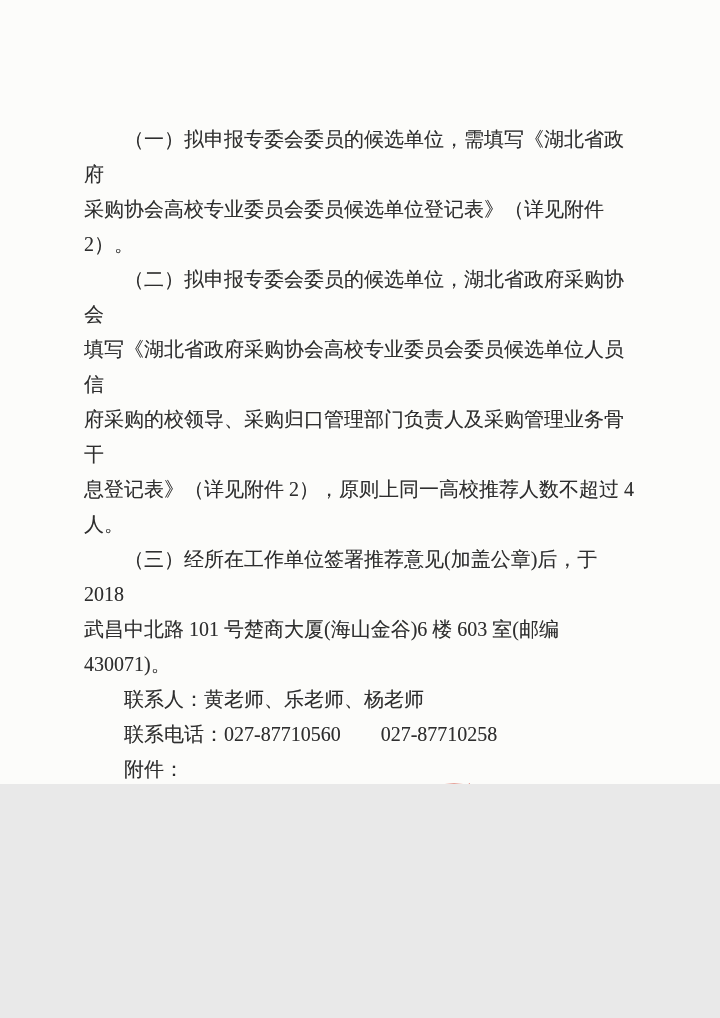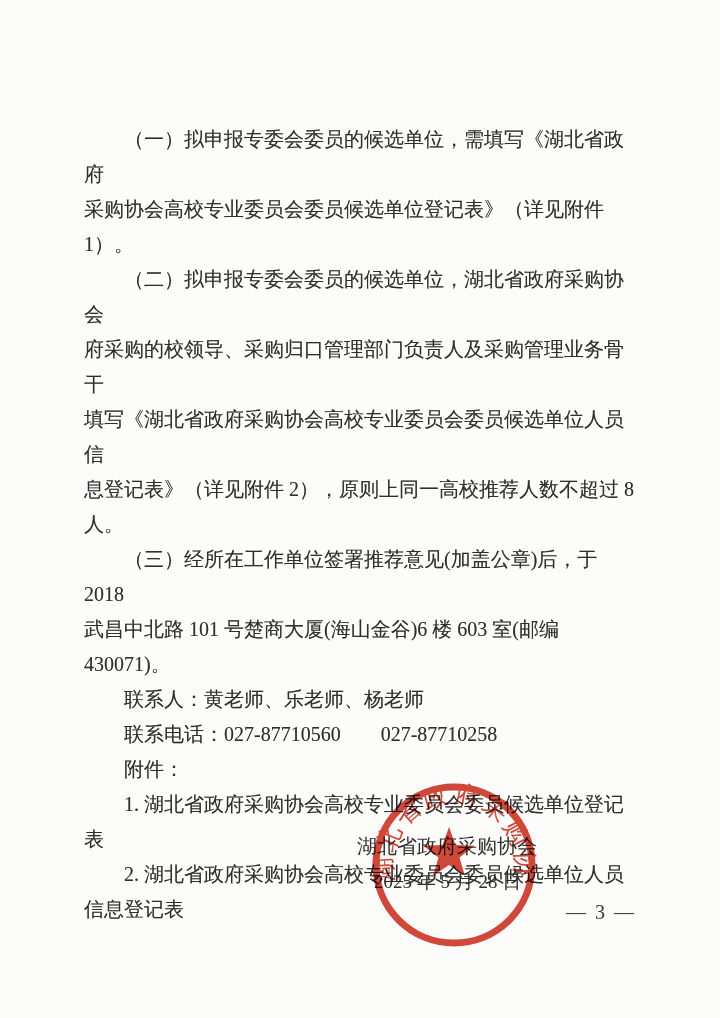--- a/index.html
+++ b/index.html
@@ -1,20 +1,20 @@
 <!DOCTYPE html>
 <html><head>
 <meta charset="utf-8">
 <style>
   * { margin: 0; padding: 0; box-sizing: border-box; }
   html, body { background: #e9e9e9; }
   .page {
     position: relative;
     width: 720px;
-    height: 1018px;
+    height: 784px;
     margin: 0 auto;
     background: #fcfcfa;
     overflow: hidden;
     font-family: "Liberation Serif", "DejaVu Serif", serif;
     color: #2e2e2e;
   }
   .doc-body {
     position: absolute;
     left: 84px;
     top: 122px;
@@ -71,25 +71,25 @@
   .stamp svg { width: 100%; height: 100%; }
 </style>
 </head>
 <body>
 
 <div class="page">
 
   <div class="doc-body">
 
   <div class="doc-line indent">（一）拟申报专委会委员的候选单位，需填写《湖北省政府</div>
-      <div class="doc-line">采购协会高校专业委员会委员候选单位登记表》（详见附件 1）。</div>
+      <div class="doc-line">采购协会高校专业委员会委员候选单位登记表》（详见附件 2）。</div>
       <div class="doc-line indent">（二）拟申报专委会委员的候选单位，湖北省政府采购协会</div>
+      <div class="doc-line">填写《湖北省政府采购协会高校专业委员会委员候选单位人员信</div>
       <div class="doc-line">府采购的校领导、采购归口管理部门负责人及采购管理业务骨干</div>
-      <div class="doc-line">填写《湖北省政府采购协会高校专业委员会委员候选单位人员信</div>
-      <div class="doc-line">息登记表》（详见附件 2），原则上同一高校推荐人数不超过 8</div>
+      <div class="doc-line">息登记表》（详见附件 2），原则上同一高校推荐人数不超过 4</div>
       <div class="doc-line">人。</div>
       <div class="doc-line indent">（三）经所在工作单位签署推荐意见(加盖公章)后，于 2018</div>
       <div class="doc-line">武昌中北路 101 号楚商大厦(海山金谷)6 楼 603 室(邮编 430071)。</div>
       <div class="doc-line indent">联系人：黄老师、乐老师、杨老师</div>
       <div class="doc-line indent">联系电话：027-87710560　　027-87710258</div>
       <div class="doc-line indent">附件：</div>
       <div class="doc-line indent">1. 湖北省政府采购协会高校专业委员会委员候选单位登记</div>
       <div class="doc-line">表</div>
       <div class="doc-line indent">2. 湖北省政府采购协会高校专业委员会委员候选单位人员</div>
       <div class="doc-line">信息登记表</div>

